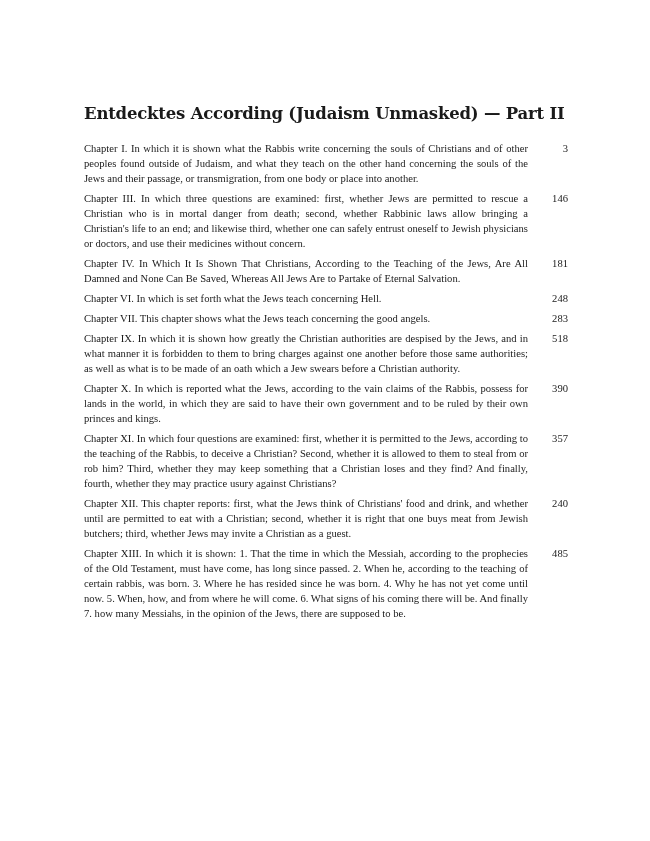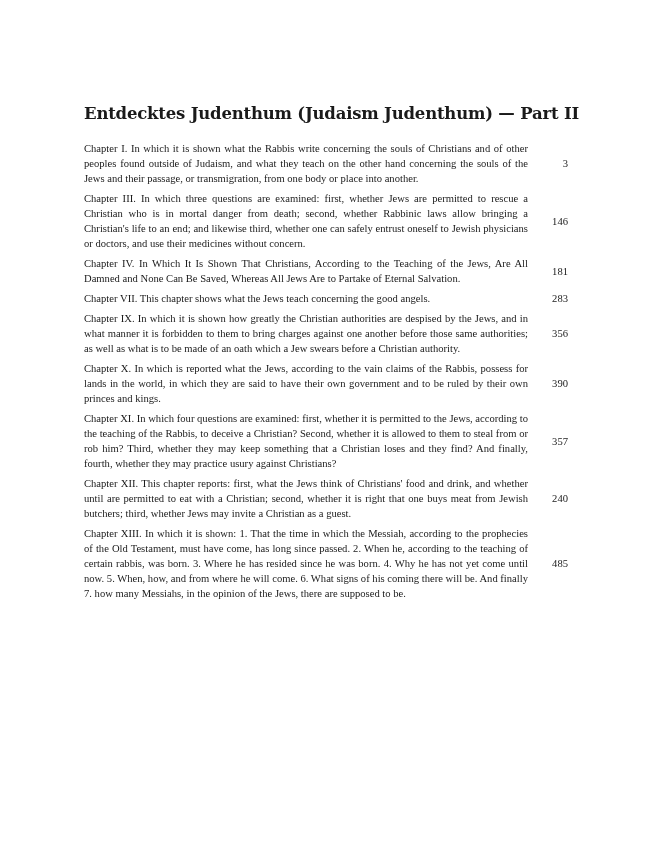--- a/index.html
+++ b/index.html
@@ -1,48 +1,52 @@
 <!DOCTYPE html>
 <html><head>
 <meta charset="utf-8">
 <style>
   html, body { margin: 0; padding: 0; background: #ffffff; }
   body { width: 650px; height: 841px; position: relative; overflow: hidden; font-family: "DejaVu Serif", "Liberation Serif", serif; color: #1a1a1a; }
   .page { position: absolute; left: 0; top: 0; width: 650px; height: 841px; background: #fff; }
   .title { position: absolute; left: 84px; top: 104px; width: 500px; font-family: "DejaVu Serif", serif; font-weight: bold; font-size: 16.5px; letter-spacing: -0.2px; color: #1a1a1a; white-space: nowrap; }
   .toc { position: absolute; left: 84px; top: 141px; width: 484px; }
-  .entry { position: relative; display: flex; align-items: center; margin-bottom: 5px; }
+  .entry { position: relative; display: flex; align-items: flex-start; margin-bottom: 5px; }
   .entry-text { flex: 1; font-family: "Liberation Serif", serif; font-size: 10.6px; line-height: 15px; text-align: justify; text-align-last: left; padding-right: 0; }
   .entry-page { width: 40px; text-align: right; font-family: "Liberation Serif", serif; font-size: 10.6px; line-height: 15px; flex-shrink: 0; }
 </style>
 </head>
 <body>
 
 <div class="page">
-  <div class="title">Entdecktes Judenthum (Judaism Judenthum) — Part II</div>
+  <div class="title">Entdecktes According (Judaism Unmasked) — Part II</div>
   <div class="toc">
     <div class="entry">
       <div class="entry-text">Chapter I. In which it is shown what the Rabbis write concerning the souls of Christians and of other peoples found outside of Judaism, and what they teach on the other hand concerning the souls of the Jews and their passage, or transmigration, from one body or place into another.</div>
       <div class="entry-page">3</div>
     </div>
     <div class="entry">
       <div class="entry-text">Chapter III. In which three questions are examined: first, whether Jews are permitted to rescue a Christian who is in mortal danger from death; second, whether Rabbinic laws allow bringing a Christian's life to an end; and likewise third, whether one can safely entrust oneself to Jewish physicians or doctors, and use their medicines without concern.</div>
       <div class="entry-page">146</div>
     </div>
     <div class="entry">
       <div class="entry-text">Chapter IV. In Which It Is Shown That Christians, According to the Teaching of the Jews, Are All Damned and None Can Be Saved, Whereas All Jews Are to Partake of Eternal Salvation.</div>
       <div class="entry-page">181</div>
     </div>
     <div class="entry">
+      <div class="entry-text">Chapter VI. In which is set forth what the Jews teach concerning Hell.</div>
+      <div class="entry-page">248</div>
+    </div>
+    <div class="entry">
       <div class="entry-text">Chapter VII. This chapter shows what the Jews teach concerning the good angels.</div>
       <div class="entry-page">283</div>
     </div>
     <div class="entry">
       <div class="entry-text">Chapter IX. In which it is shown how greatly the Christian authorities are despised by the Jews, and in what manner it is forbidden to them to bring charges against one another before those same authorities; as well as what is to be made of an oath which a Jew swears before a Christian authority.</div>
-      <div class="entry-page">356</div>
+      <div class="entry-page">518</div>
     </div>
     <div class="entry">
       <div class="entry-text">Chapter X. In which is reported what the Jews, according to the vain claims of the Rabbis, possess for lands in the world, in which they are said to have their own government and to be ruled by their own princes and kings.</div>
       <div class="entry-page">390</div>
     </div>
     <div class="entry">
       <div class="entry-text">Chapter XI. In which four questions are examined: first, whether it is permitted to the Jews, according to the teaching of the Rabbis, to deceive a Christian? Second, whether it is allowed to them to steal from or rob him? Third, whether they may keep something that a Christian loses and they find? And finally, fourth, whether they may practice usury against Christians?</div>
       <div class="entry-page">357</div>
     </div>
     <div class="entry">

